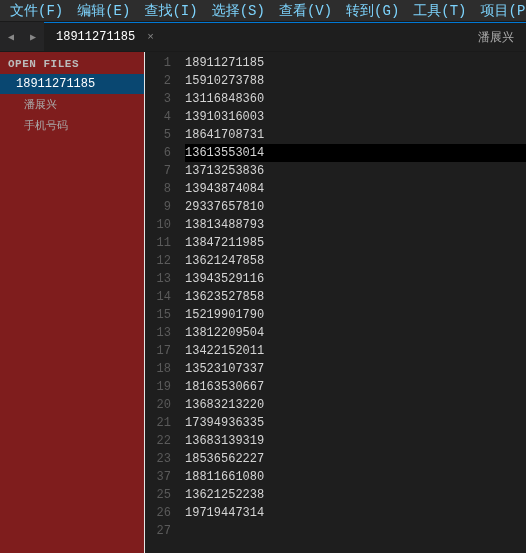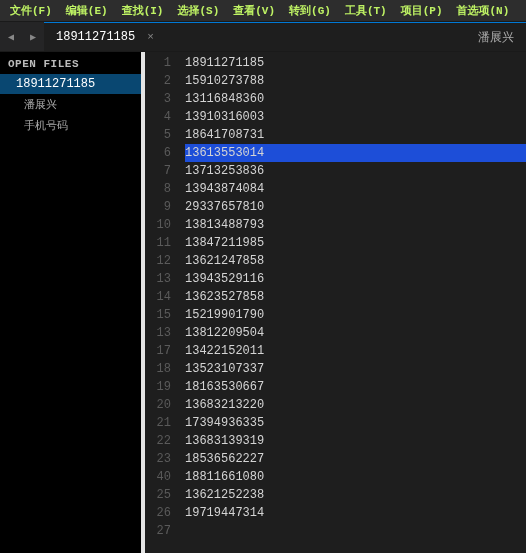--- a/index.html
+++ b/index.html
@@ -23,26 +23,25 @@
       background: #2d2d2d;
       height: 22px;
       display: flex;
       align-items: center;
       padding: 0 4px;
       gap: 2px;
       border-bottom: 1px solid #1a1a1a;
     }
 
     .menubar-item {
-      color: #bef264;
-      font-size: 11px;
+      color: #7dd3fc;
+      font-size: 14px;
       padding: 2px 6px;
       cursor: pointer;
       white-space: nowrap;
-      font-weight: bold;
     }
 
     
     .tabbar {
       background: #252526;
       height: 30px;
       display: flex;
       align-items: stretch;
       border-bottom: 1px solid #1a1a1a;
     }
@@ -85,22 +84,22 @@
 
     
     .main-layout {
       display: flex;
       height: calc(553px - 22px - 30px);
     }
 
     
     .sidebar {
       width: 145px;
-      background: #000000;
-      border-right: 4px solid #e5e5e5;
+      background: #7f1d1d;
+      border-right: 1px solid #e5e5e5;
       flex-shrink: 0;
       overflow: hidden;
     }
 
     .sidebar-section-title {
       color: #bbbbbb;
       font-size: 11px;
       font-weight: bold;
       padding: 6px 8px 4px 8px;
       letter-spacing: 0.5px;
@@ -168,21 +167,21 @@
 
     .code-line {
       height: 18px;
       line-height: 18px;
       font-size: 12px;
       color: #d4d4d4;
       white-space: nowrap;
     }
 
     .code-line.highlighted {
-      background: #1d4ed8;
+      background: #000000;
     }
   </style>
 </head>
 <body>
 
 <div class="menubar">
   <span class="menubar-item">文件(F)</span>
   <span class="menubar-item">编辑(E)</span>
   <span class="menubar-item">查找(I)</span>
   <span class="menubar-item">选择(S)</span>
@@ -232,21 +231,21 @@
           <div>14</div>
           <div>15</div>
           <div>13</div>
           <div>17</div>
           <div>18</div>
           <div>19</div>
           <div>20</div>
           <div>21</div>
           <div>22</div>
           <div>23</div>
-          <div>40</div>
+          <div>37</div>
           <div>25</div>
           <div>26</div>
           <div>27</div>
         </div>
       <div class="code-area" id="code-area">
           <div class="code-line">18911271185</div>
           <div class="code-line">15910273788</div>
           <div class="code-line">13116848360</div>
           <div class="code-line">13910316003</div>
           <div class="code-line">18641708731</div>

